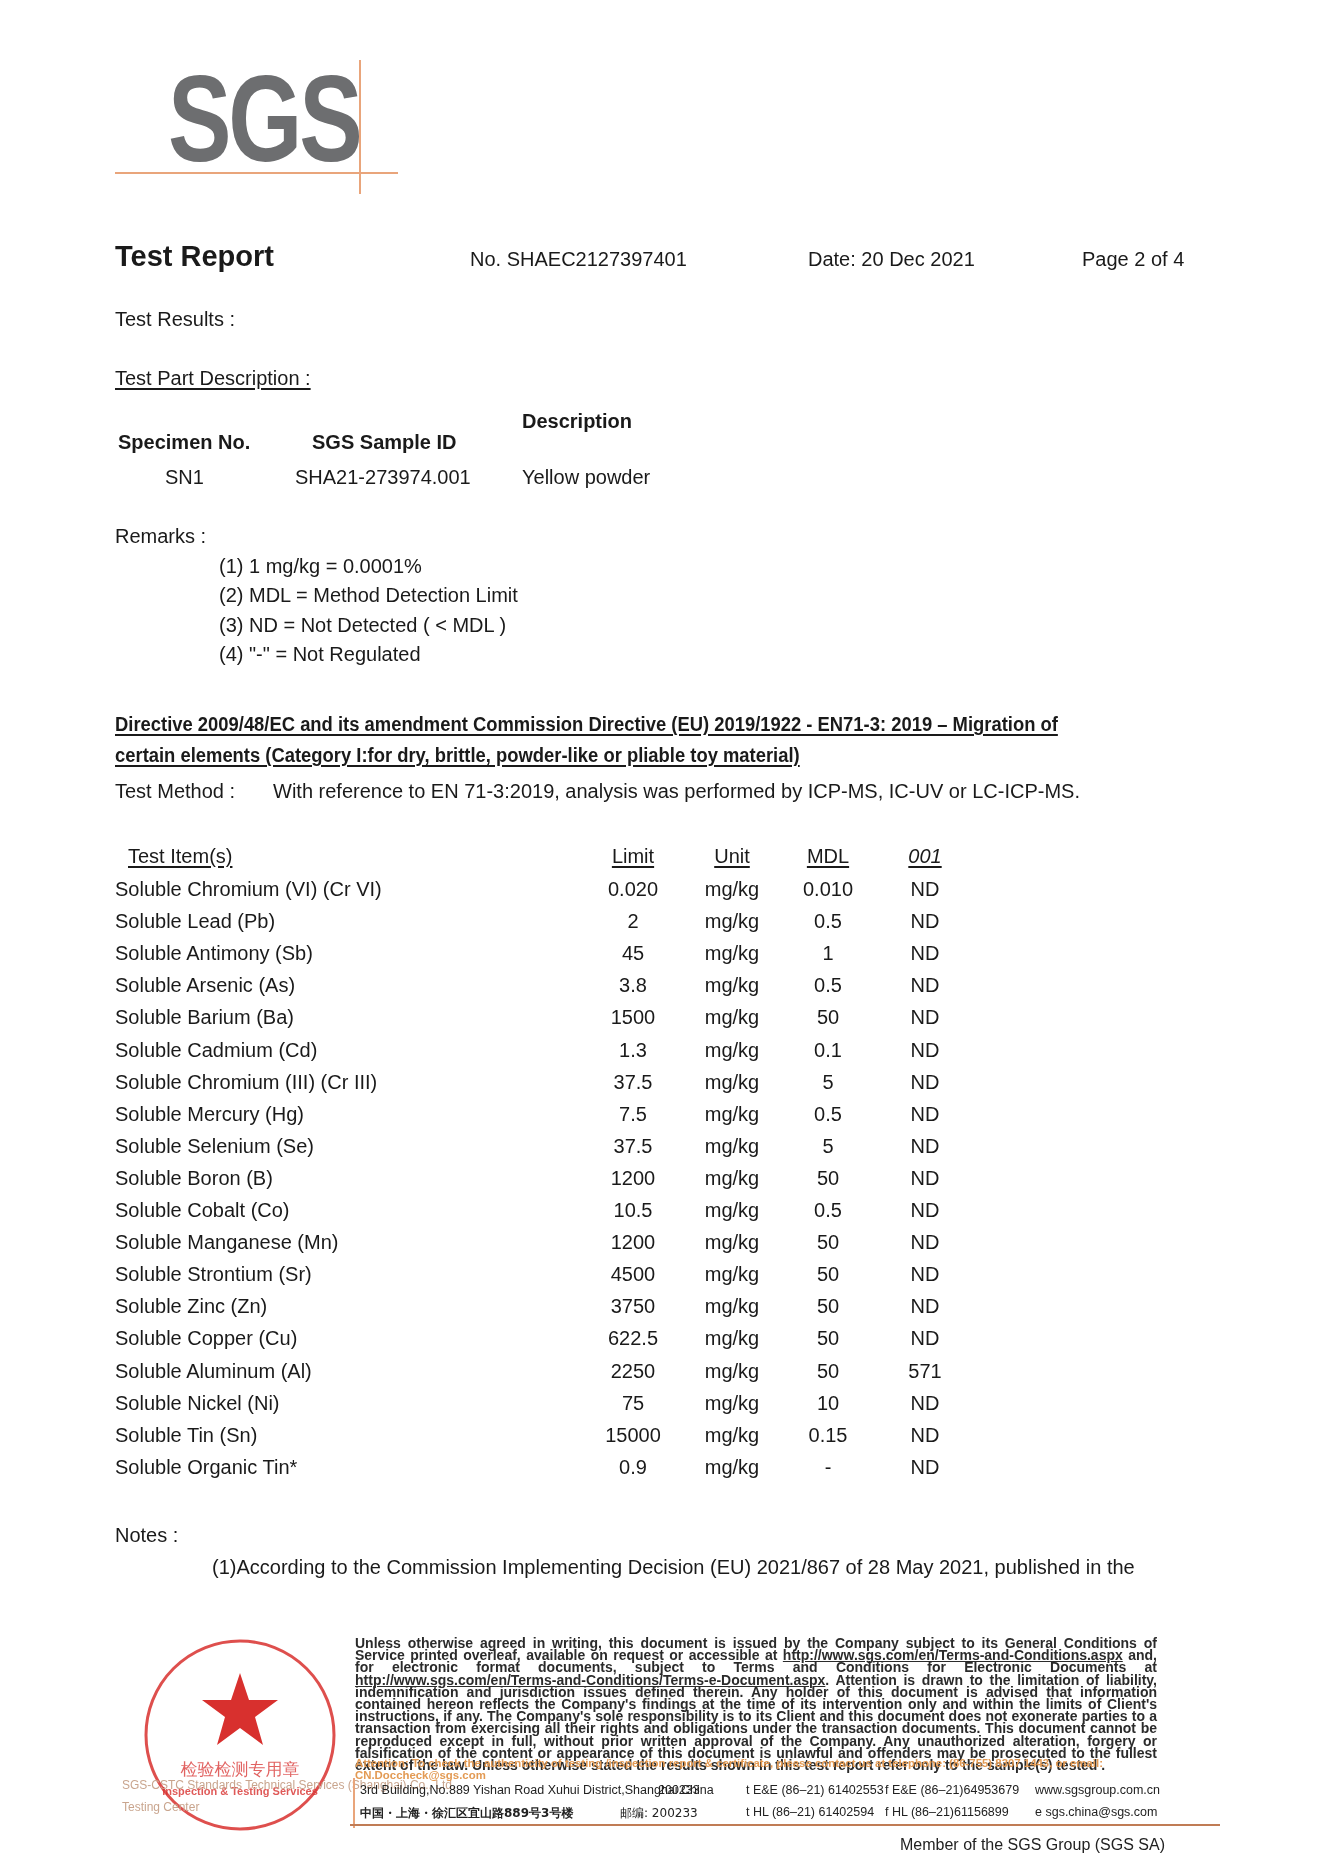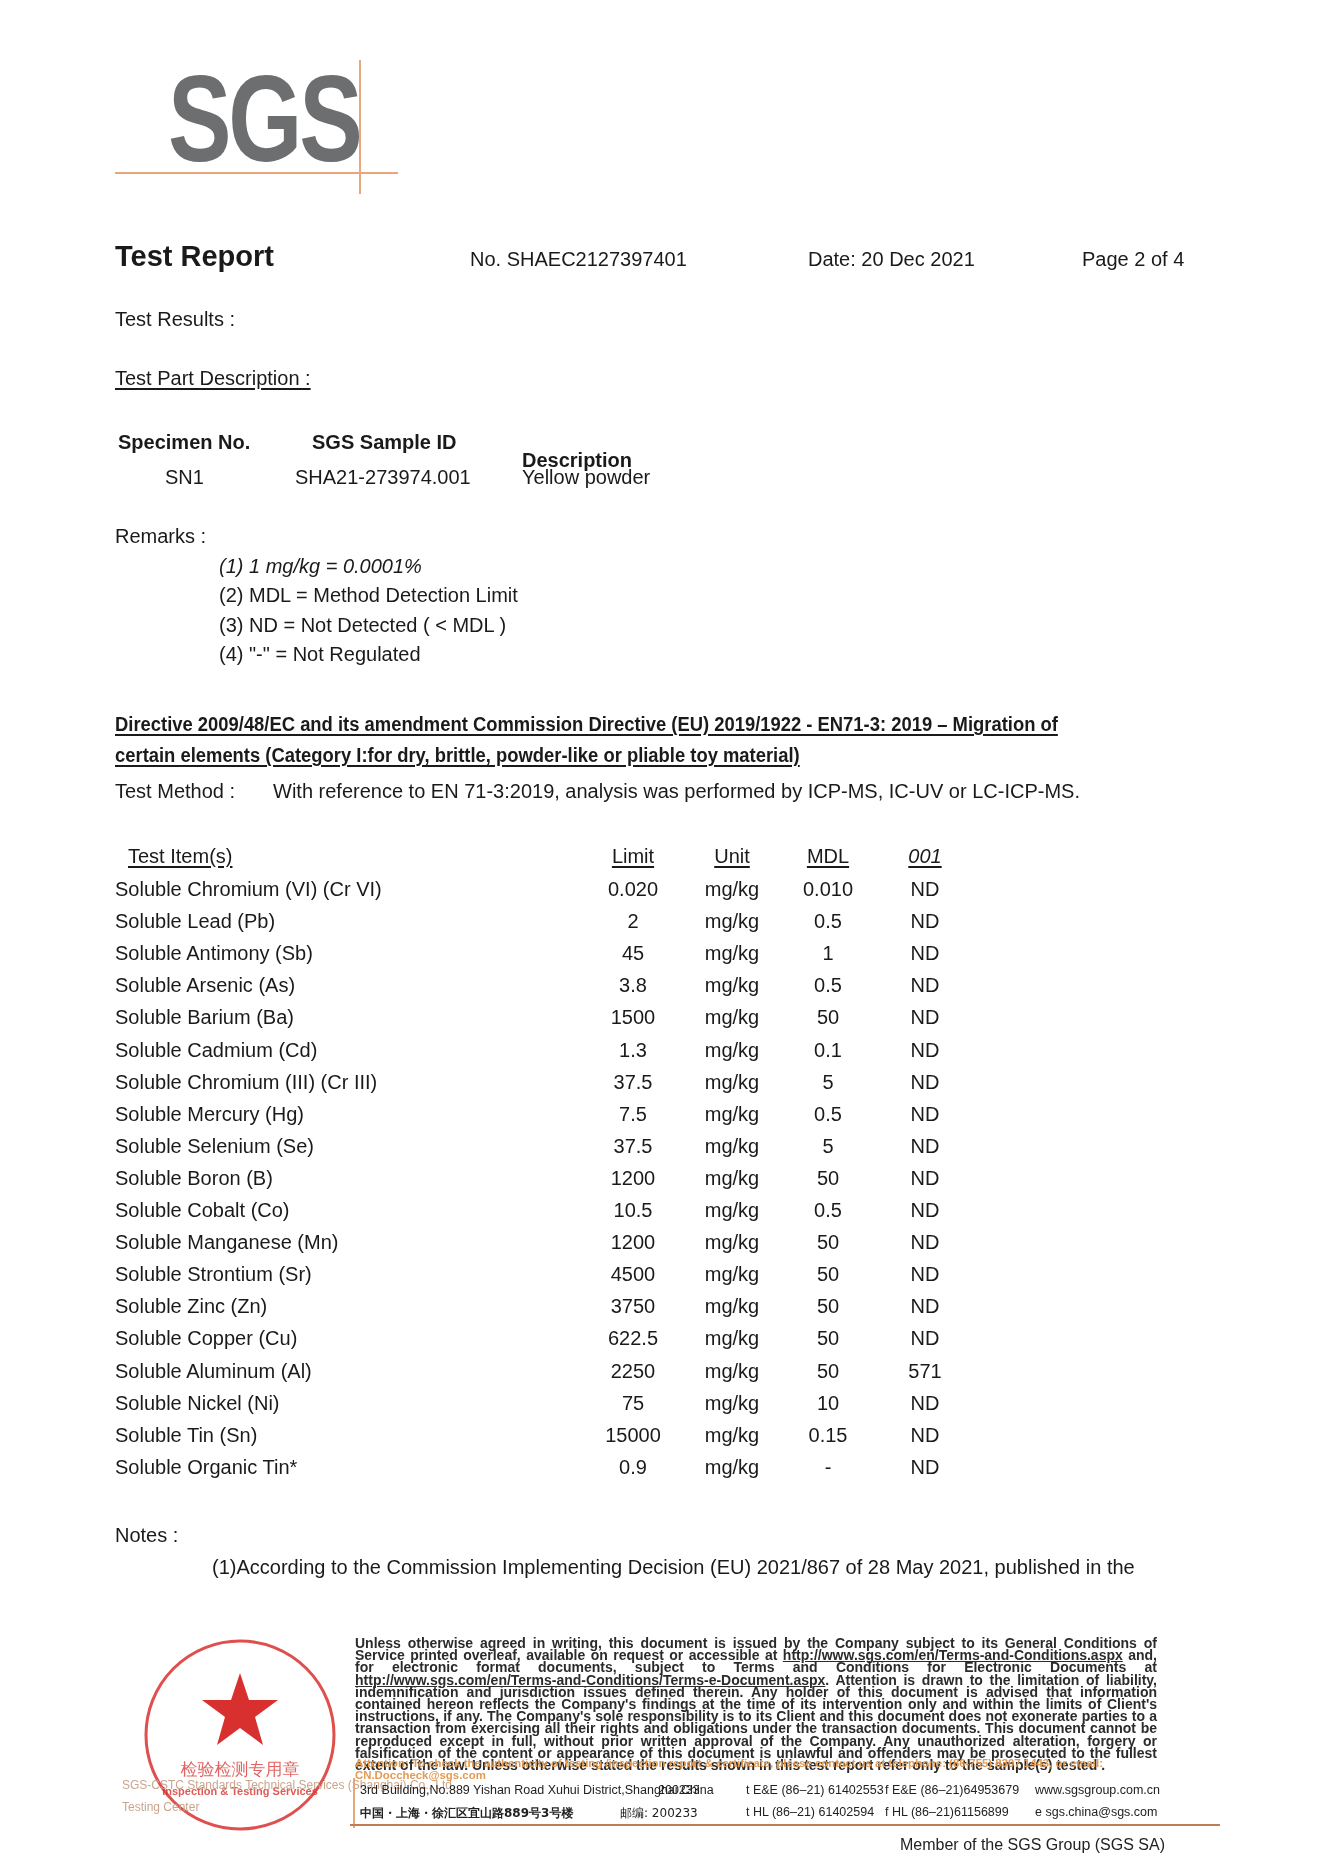--- a/index.html
+++ b/index.html
@@ -51,28 +51,28 @@
 <div class="abs t20" style="left:470px;top:248px;">No. SHAEC2127397401</div>
 <div class="abs t20" style="left:808px;top:248px;">Date: 20 Dec 2021</div>
 <div class="abs t20" style="left:1082px;top:248px;">Page 2 of 4</div>
 
 <div class="abs t20" style="left:115px;top:308px;text-align:right;">Test Results :</div>
 <div class="abs t20 u" style="left:115px;top:367px;">Test Part Description :</div>
 
 <div>
   <div class="abs t20 b" style="left:118px;top:431px;">Specimen No.</div>
   <div class="abs t20 b" style="left:312px;top:431px;">SGS Sample ID</div>
-  <div class="abs t20 b" style="left:522px;top:449px;">Description</div>
+  <div class="abs t20 b" style="left:522px;top:410px;">Description</div>
   <div class="abs t20" style="left:165px;top:466px;">SN1</div>
   <div class="abs t20" style="left:295px;top:466px;">SHA21-273974.001</div>
   <div class="abs t20" style="left:522px;top:466px;">Yellow powder</div>
 </div>
 
 <div class="abs t20" style="left:115px;top:525px;">Remarks :</div>
-<div class="abs t20" style="left:219px;top:555px;font-style:italic;">(1) 1 mg/kg = 0.0001%</div>
+<div class="abs t20" style="left:219px;top:555px;">(1) 1 mg/kg = 0.0001%</div>
 <div class="abs t20" style="left:219px;top:584px;">(2) MDL = Method Detection Limit</div>
 <div class="abs t20" style="left:219px;top:614px;">(3) ND = Not Detected ( &lt; MDL )</div>
 <div class="abs t20" style="left:219px;top:643px;">(4) "-" = Not Regulated</div>
 
 <div class="abs t20 b u narrow" style="left:115px;top:713px;">Directive 2009/48/EC and its amendment Commission Directive (EU) 2019/1922 - EN71-3: 2019 – Migration of</div>
 <div class="abs t20 b u narrow" style="left:115px;top:744px;">certain elements (Category I:for dry, brittle, powder-like or pliable toy material)</div>
 <div class="abs t20" style="left:115px;top:780px;">Test Method :</div>
 <div class="abs t20" style="left:273px;top:780px;">With reference to EN 71-3:2019, analysis was performed by ICP-MS, IC-UV or LC-ICP-MS.</div>
 
 <div id="results-table">

